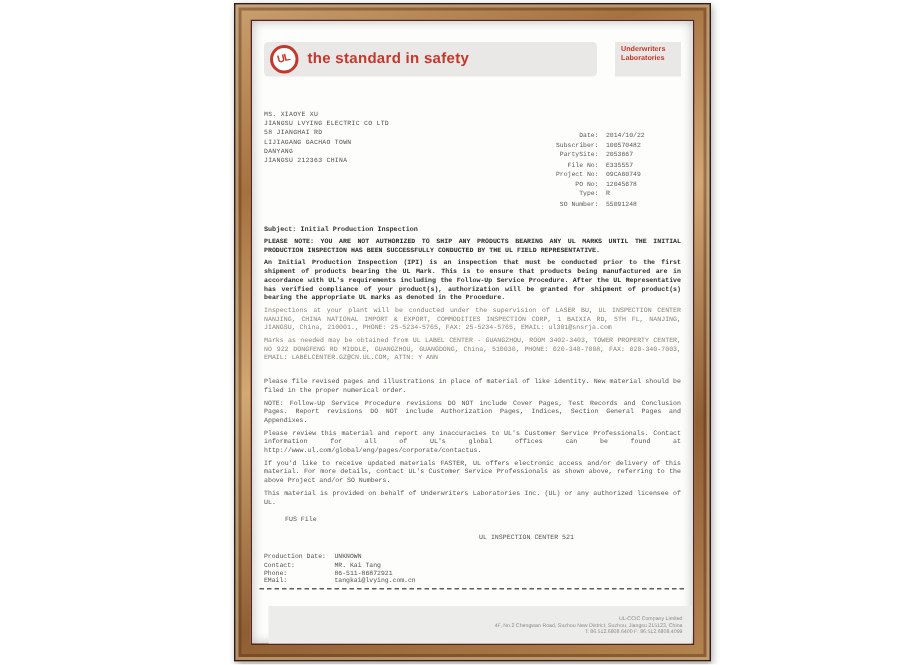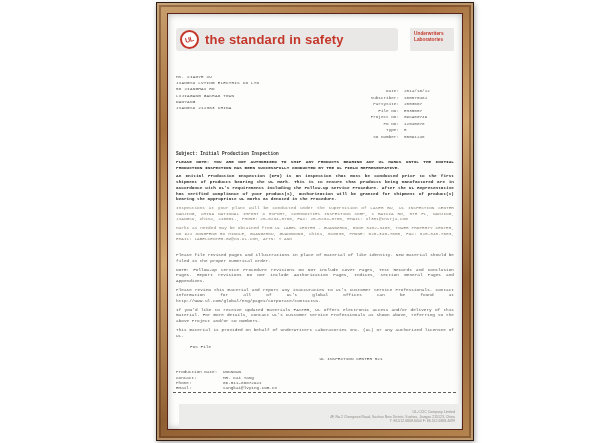--- a/index.html
+++ b/index.html
@@ -15,21 +15,21 @@
          border:1px solid #5a2418;box-shadow:inset 0 0 7px rgba(0,0,0,.28);overflow:hidden;
          padding:0 8px;font-family:"Liberation Mono","DejaVu Sans Mono",monospace;color:#555;}
   
   .banner-row{display:flex;justify-content:space-between;margin-top:14px;}
   .banner-pill{width:222px;height:23px;background:#e9e8e6;border-radius:3px;
                display:flex;align-items:center;}
   .ul-logo{width:15px;height:15px;margin-left:4px;border:2px solid #c5372b;border-radius:50%;
            background:#fff;display:flex;align-items:center;justify-content:center;flex:0 0 auto;}
   .ul-logo span{font-size:7px;font-weight:bold;color:#c5372b;transform:rotate(-14deg);
                 font-family:"Liberation Sans",sans-serif;letter-spacing:-0.5px;}
-  .tagline{margin-left:6px;font-size:13px;font-weight:bold;color:#c5372b;
+  .tagline{margin-left:6px;font-size:10px;font-weight:bold;color:#c5372b;
            font-family:"Liberation Sans",sans-serif;letter-spacing:.2px;text-align:center;}
   .brand-box{width:44px;height:23px;background:#e9e8e6;box-sizing:border-box;padding:3px 2px 0 4px;
              font-size:4.8px;line-height:1.25;font-weight:bold;color:#c5372b;
              font-family:"Liberation Sans",sans-serif;}
   .brand-box span{display:block;}
   
   .addr-ref{display:flex;justify-content:space-between;margin-top:23px;}
   .recipient{font-size:4.3px;line-height:6.2px;color:#4f4f4f;letter-spacing:.2px;}
   .reference{margin-top:14px;font-size:4.3px;line-height:6.5px;color:#5a5a5a;margin-right:2px;}
   .ref-row{display:flex;}

